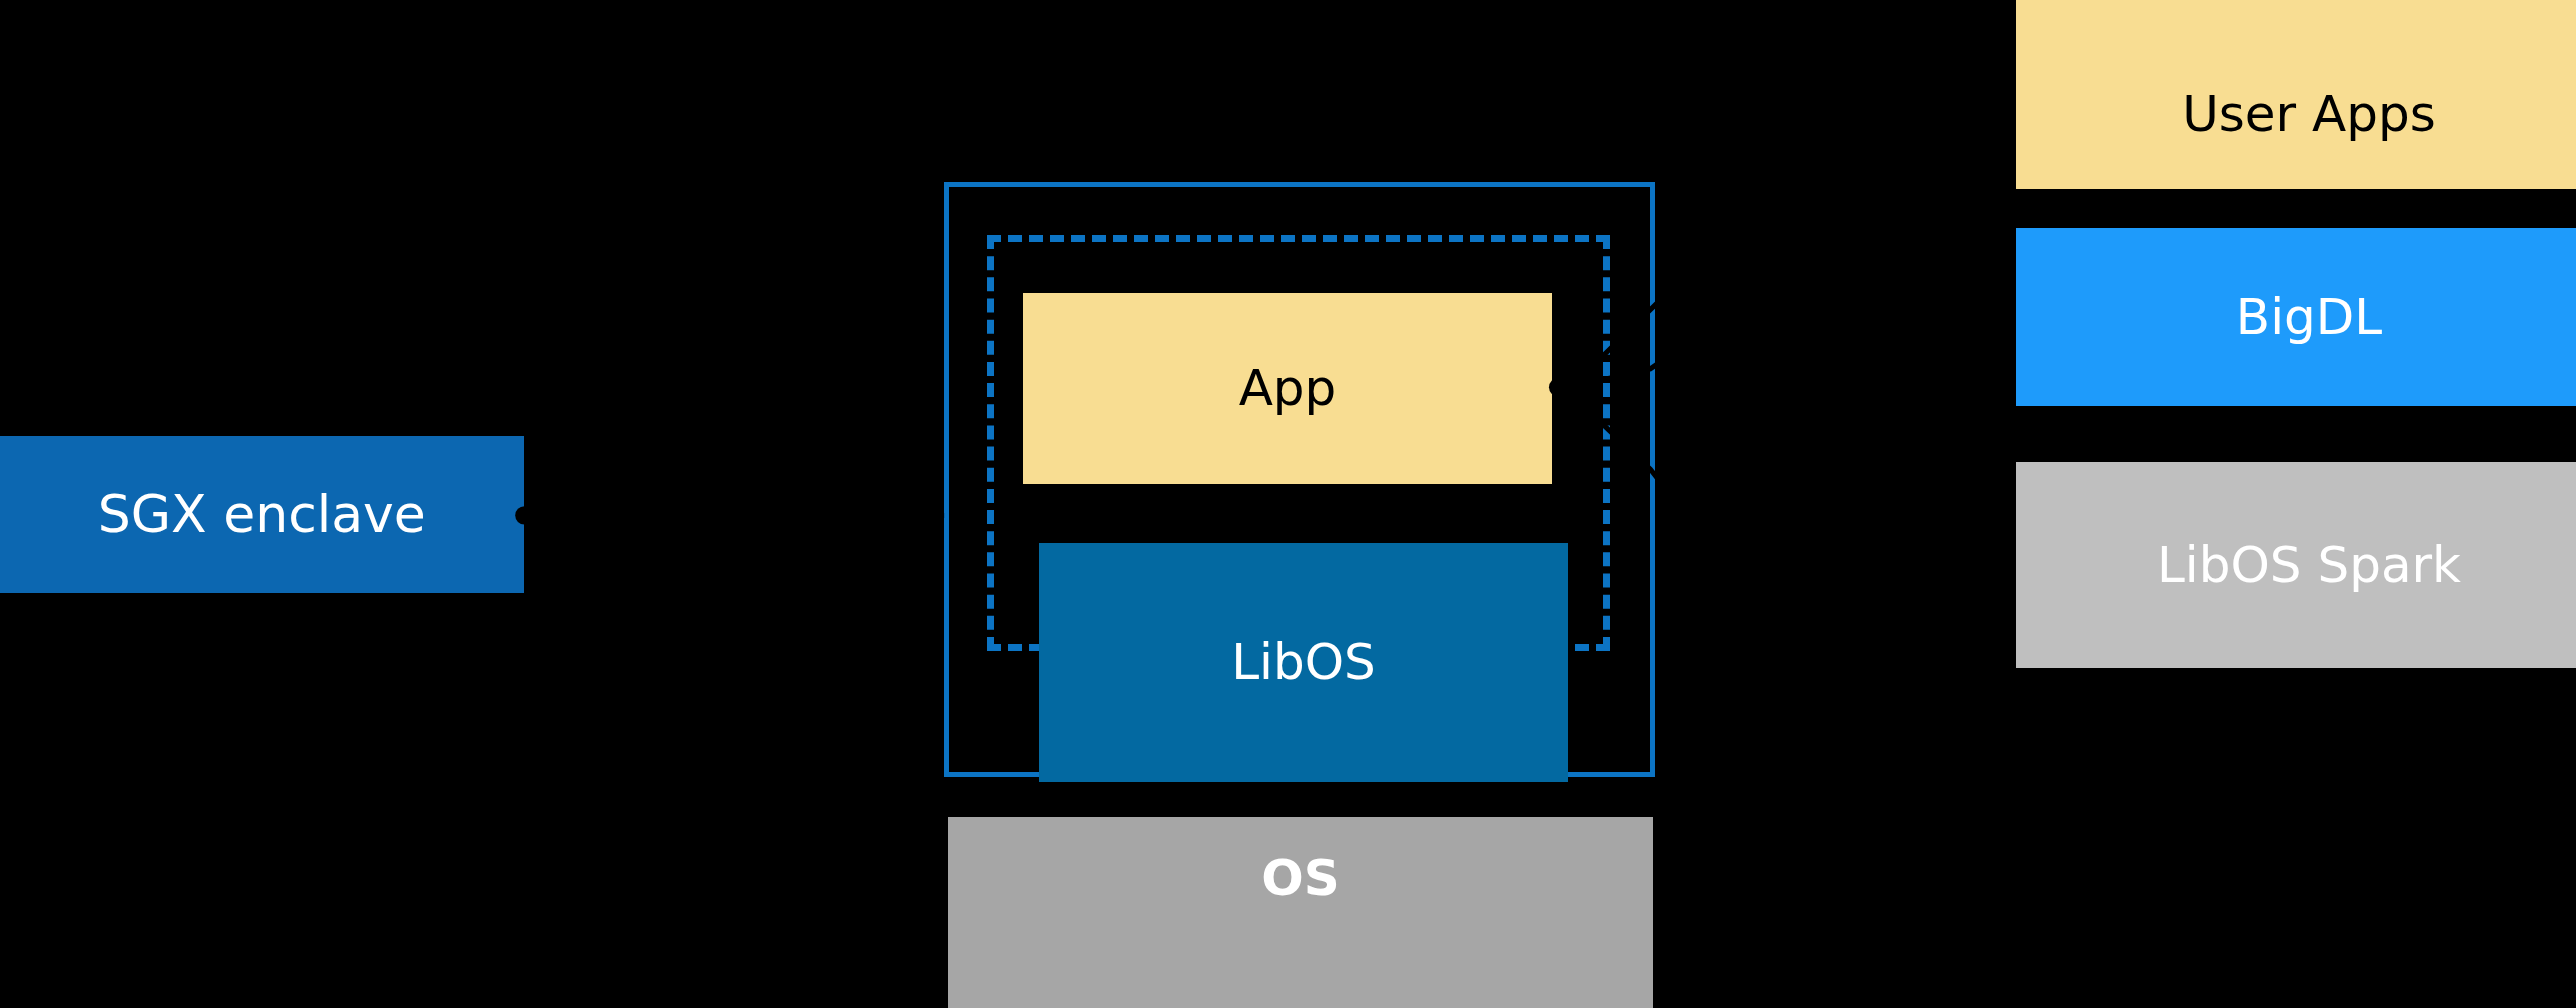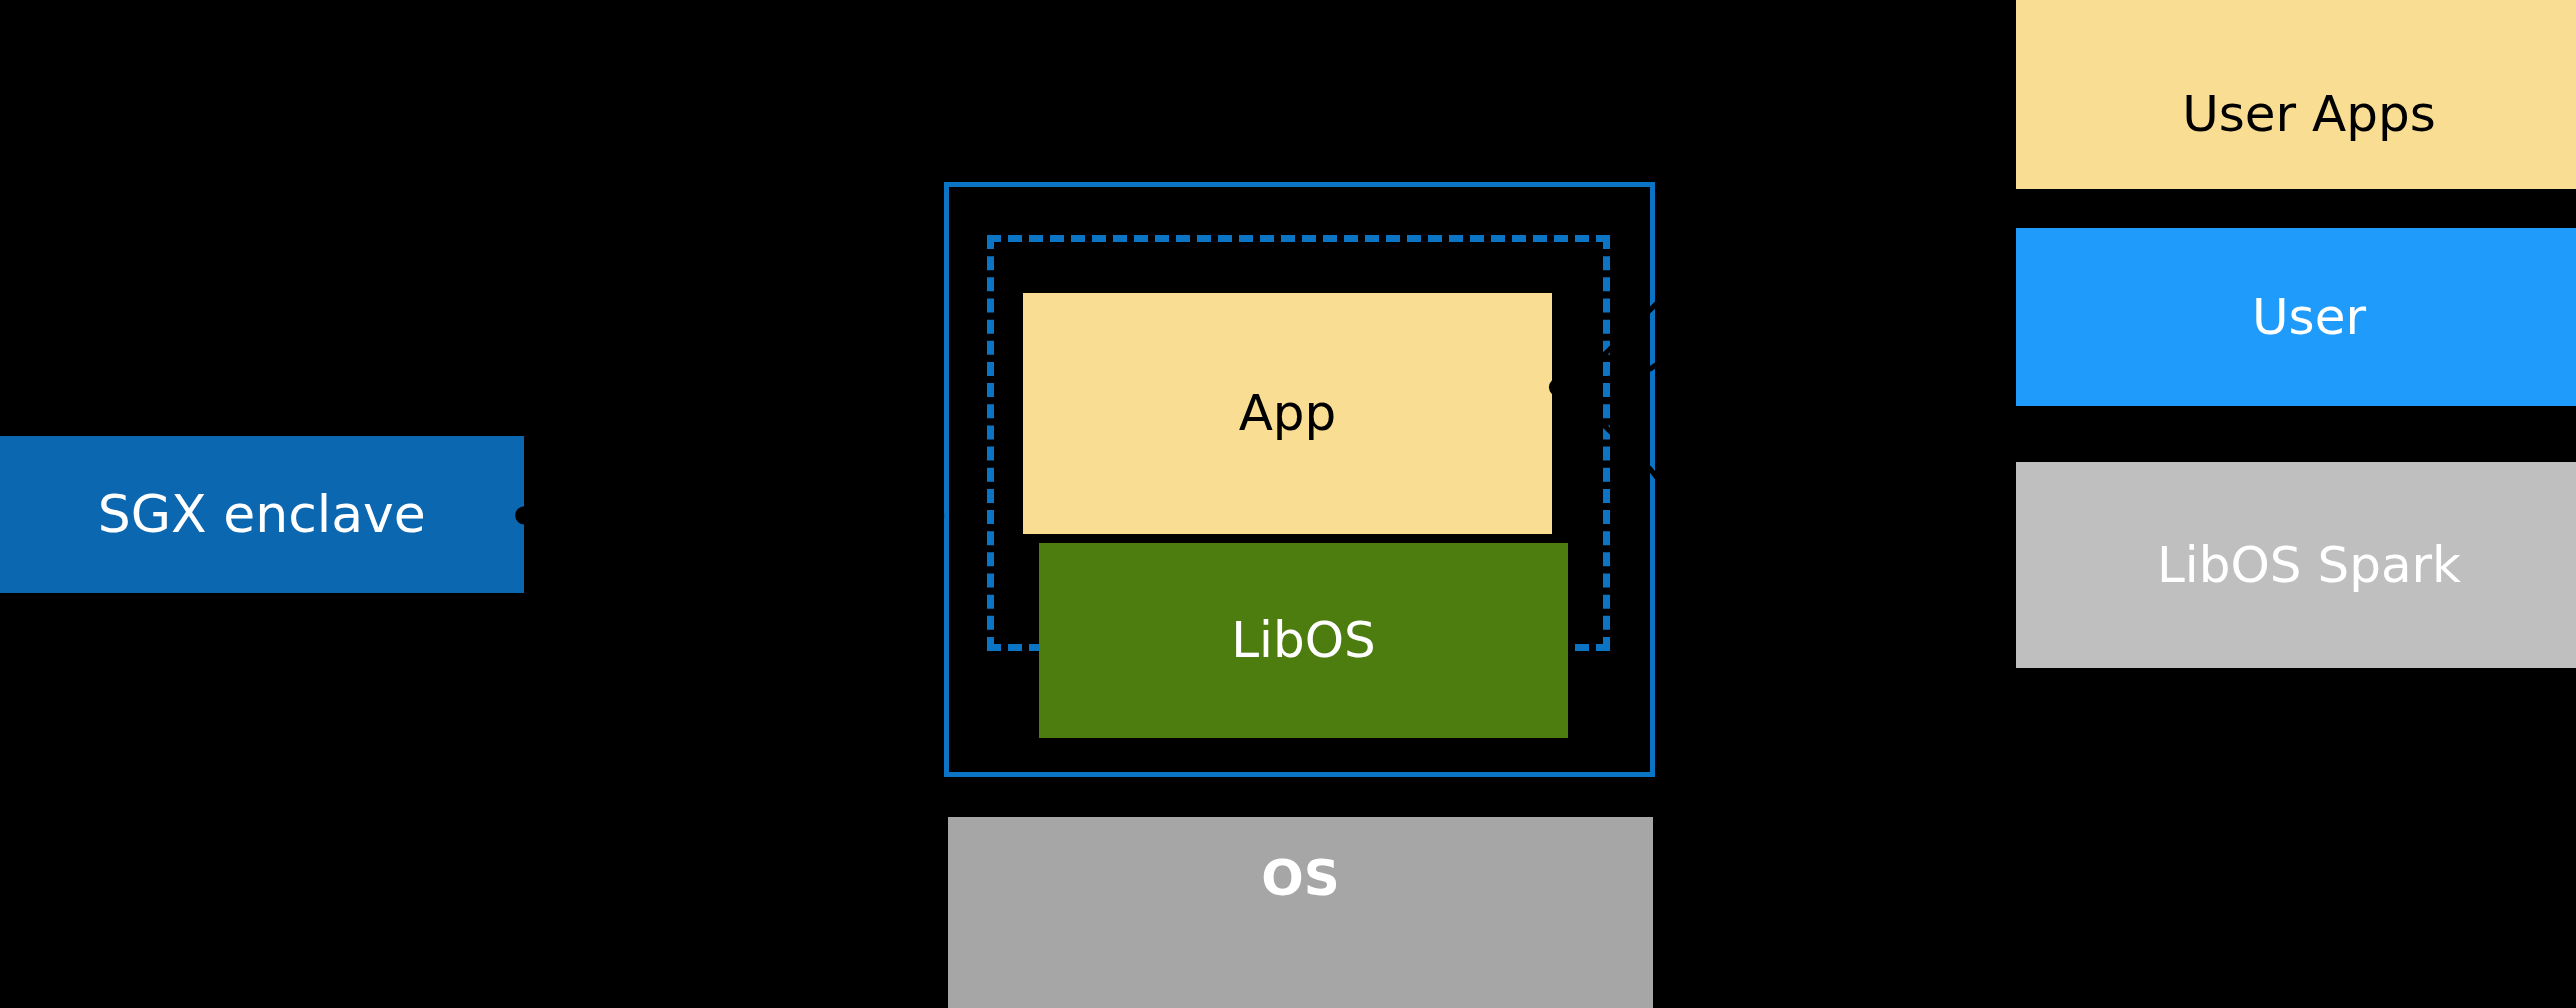--- a/index.html
+++ b/index.html
@@ -60,34 +60,34 @@
     height: 416px;
     border: 7.5px dashed #0c74c4;
     background: transparent;
   }
 
   
   #app-box {
     left: 1023px;
     top: 293px;
     width: 529px;
-    height: 241px;
+    height: 191px;
     background: #f8dd92;
     color: #000000;
     font-size: 50px;
     font-weight: 400;
   }
 
   
   #libos-box {
     left: 1039px;
     top: 543px;
     width: 529px;
-    height: 195px;
-    background: #4d7c0f;
+    height: 239px;
+    background: #0369a1;
     color: #ffffff;
     font-size: 50px;
     font-weight: 400;
     justify-content: center;
   }
 
   
   #os-box {
     left: 948px;
     top: 817px;
@@ -166,21 +166,21 @@
 
   <div class="node" id="os-box">
     <span>OS</span>
   </div>
 
   <div class="node" id="user-apps-box">
     <span>User Apps</span>
   </div>
 
   <div class="node" id="bigdl-box">
-    <span>User</span>
+    <span>BigDL</span>
   </div>
 
   <div class="node" id="apache-spark-box">
     <span>LibOS Spark</span>
   </div>
 
   <svg class="connector-layer" viewBox="0 0 3075 1204" xmlns="http://www.w3.org/2000/svg">
 
     <g>
       <line class="connector-line" x1="1127" y1="615" x2="640" y2="615"></line>

